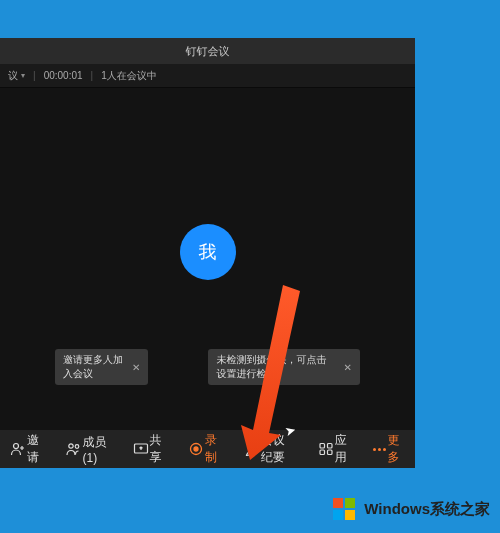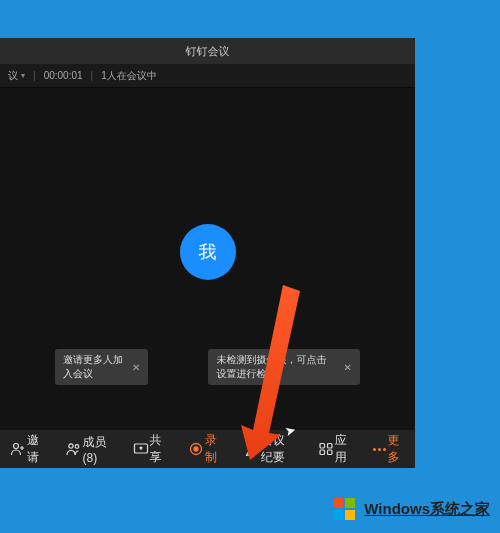--- a/index.html
+++ b/index.html
@@ -136,21 +136,21 @@
       gap: 6px;
       color: #222;
     }
     .wm-logo {
       width: 28px;
       height: 28px;
       display: flex;
       align-items: center;
       justify-content: center;
     }
-    .wm-text { display: flex; flex-direction: row; line-height: 1.1; text-decoration: underline; }
+    .wm-text { display: flex; flex-direction: row; line-height: 1.1; }
     .wm-main { font-size: 15px; font-weight: 600; color: #222; }
     .wm-sub { font-size: 9px; color: #444; }
   </style>
 </head>
 <body>
 
 <div class="app-window">
 
   <div class="title-bar">
     <span>钉钉会议</span>
@@ -203,21 +203,21 @@
       <div class="ico">
         <svg width="16" height="14" viewBox="0 0 16 14">
             <g fill="none" stroke="#ddd" stroke-width="1.2">
               <circle cx="5" cy="4" r="2.2"></circle>
               <circle cx="11" cy="4.5" r="1.8"></circle>
               <path d="M1 13c0-2.7 1.8-4.5 4-4.5s4 1.8 4 4.5"></path>
               <path d="M9.5 12.5c0-2 1.3-3.5 3-3.5"></path>
             </g>
           </svg>
       </div>
-      <span>成员(8)</span>
+      <span>成员(1)</span>
     </div>
     <div class="tool">
       <div class="ico">
         <svg width="16" height="14" viewBox="0 0 16 14">
             <g fill="none" stroke="#ddd" stroke-width="1.2">
               <rect x="1.5" y="2" width="13" height="9" rx="1"></rect>
               <path d="M8 5v3M6.5 6.2L8 5l1.5 1.2"></path>
             </g>
           </svg>
       </div>

